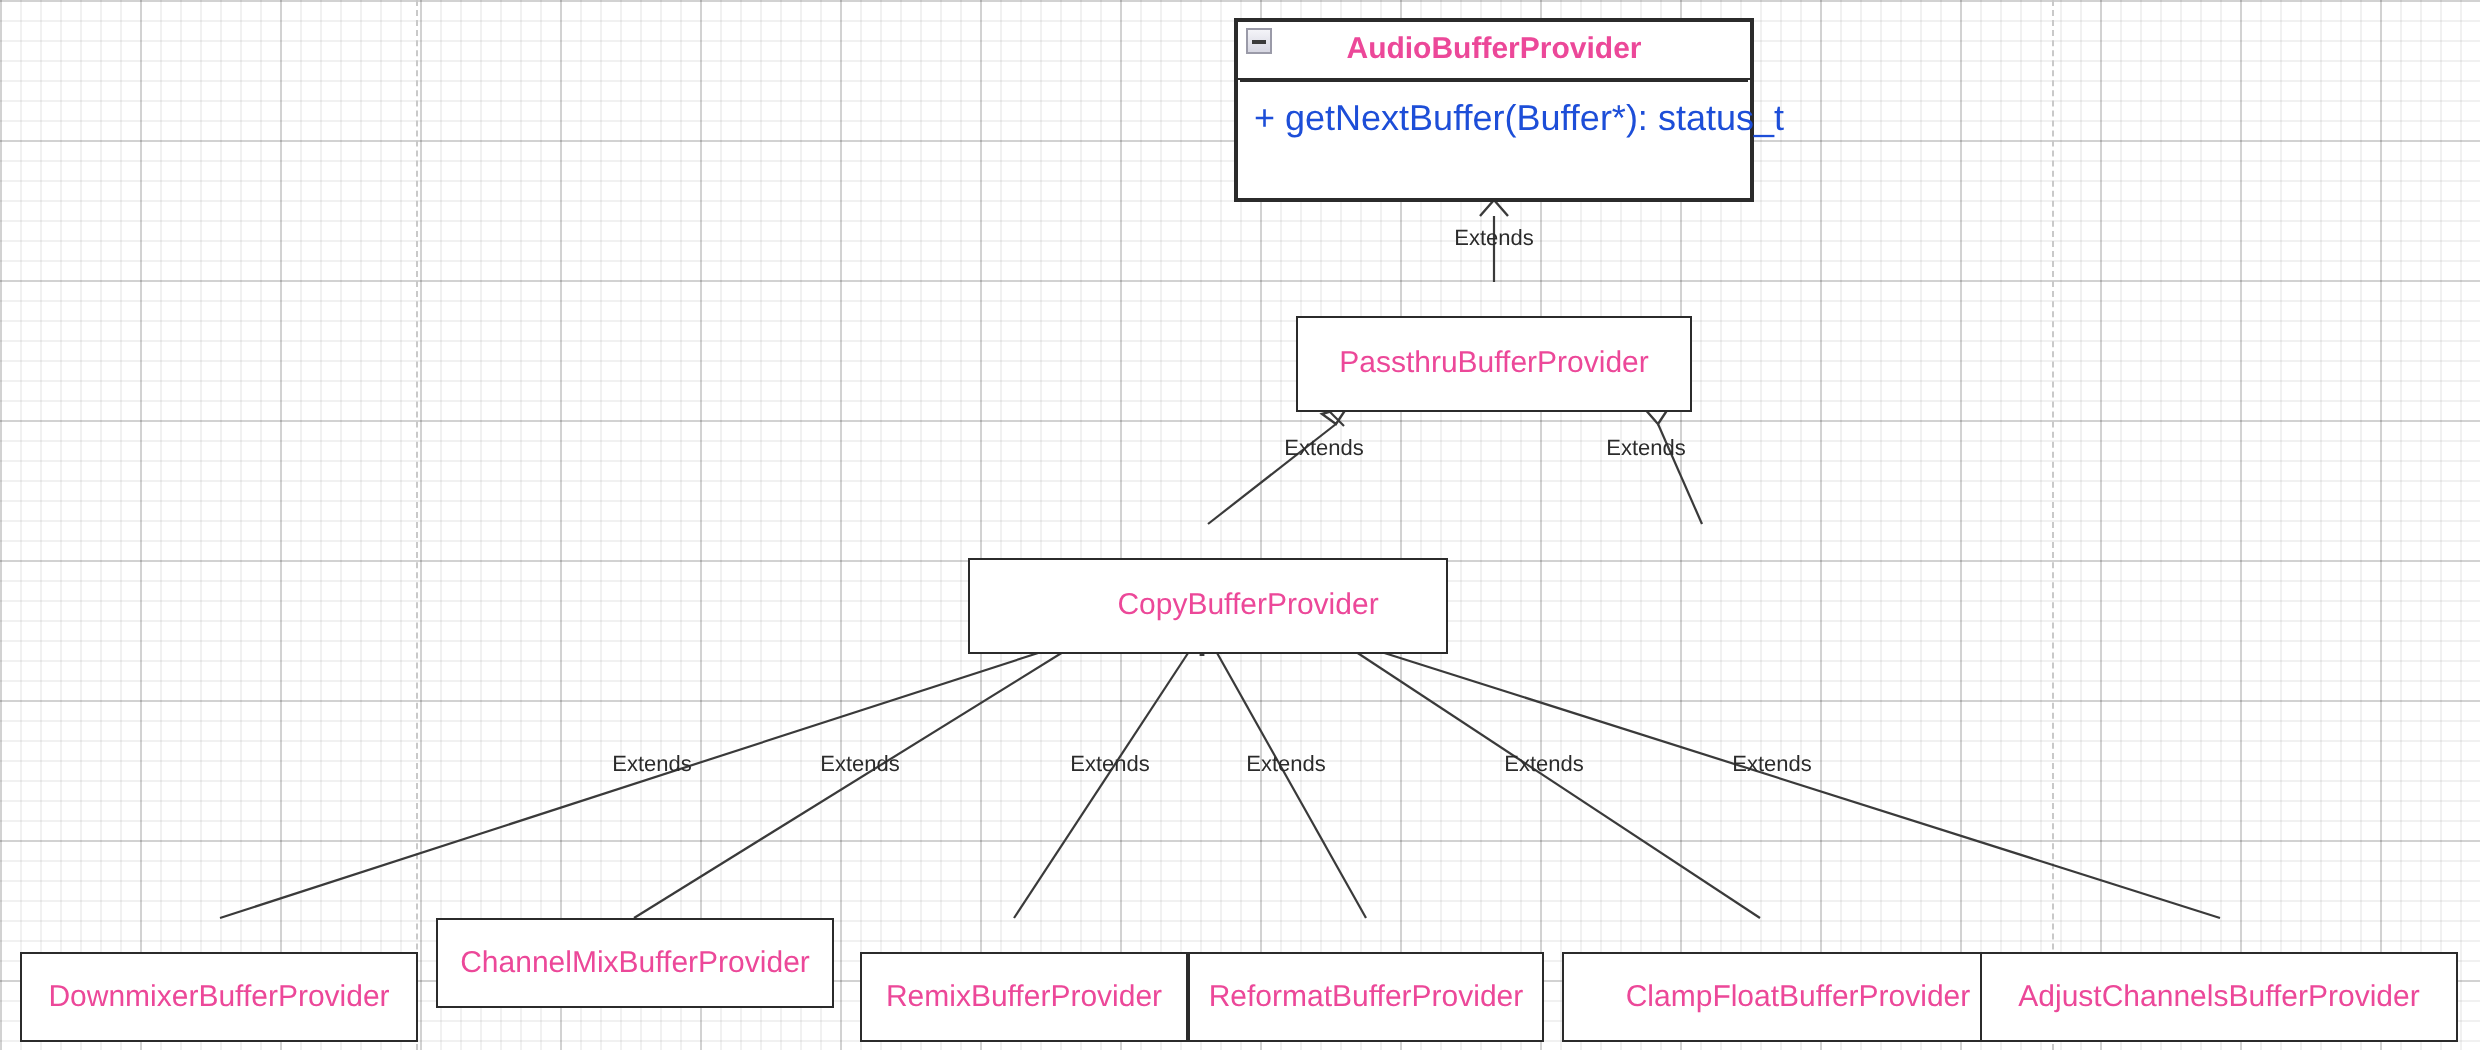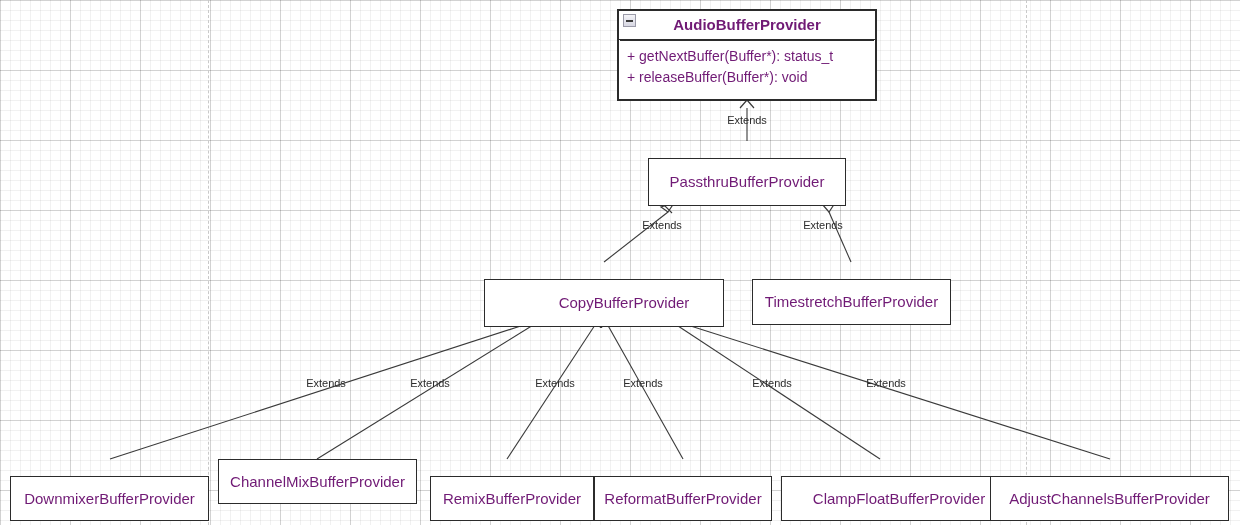--- a/index.html
+++ b/index.html
@@ -63,21 +63,21 @@
     flex-direction: column;
     z-index: 3;
   }
   .uml-box.simple {
     align-items: center;
     justify-content: center;
     margin-top: 17px;
   }
   .uml-name {
     font-size: 15px;
-    color: #701a75;
+    color: #ec4899;
     line-height: 1.2;
     white-space: nowrap;
     text-align: center;
     padding: 0 8px;
   }
 
   
   .uml-box.compartment {
     border-width: 2px;
   }
@@ -115,22 +115,22 @@
   }
   .uml-members {
     flex: 1;
     padding: 6px 8px 4px 8px;
     display: flex;
     flex-direction: column;
     justify-content: flex-start;
     gap: 1px;
   }
   .uml-member {
-    font-size: 14px;
-    color: #701a75;
+    font-size: 18px;
+    color: #1d4ed8;
     line-height: 1.45;
     white-space: nowrap;
   }
 
   
   .edge-label {
     position: absolute;
     font-size: 11px;
     color: #2b2b2b;
     background: transparent;
@@ -186,35 +186,31 @@
 
   <div class="uml-box compartment" style="left:617px; top:9px; width:260px; height:92px;">
     <div class="uml-header">
       <span class="collapse-icon">
           <i></i>
         </span>
       <span class="uml-name">AudioBufferProvider</span>
     </div>
     <div class="uml-members">
       <div class="uml-member">+ getNextBuffer(Buffer*): status_t</div>
-      <div class="uml-member">+ releaseBuffer(Buffer*): void</div>
     </div>
   </div>
 
   <div class="uml-box simple" style="left:648px; top:141px; width:198px; height:48px;">
     <span class="uml-name">PassthruBufferProvider</span>
   </div>
 
   <div class="uml-box simple" style="left:484px; top:262px; width:240px; height:48px;padding-left:40px;">
     <span class="uml-name">CopyBufferProvider</span>
   </div>
 
-  <div class="uml-box simple" style="left:752px; top:262px; width:199px; height:46px;">
-    <span class="uml-name">TimestretchBufferProvider</span>
-  </div>
 
   <div class="uml-box simple" style="left:10px; top:459px; width:199px; height:45px;">
     <span class="uml-name">DownmixerBufferProvider</span>
   </div>
 
   <div class="uml-box simple" style="left:218px; top:442px; width:199px; height:45px;">
     <span class="uml-name">ChannelMixBufferProvider</span>
   </div>
 
   <div class="uml-box simple" style="left:430px; top:459px; width:164px; height:45px;">

